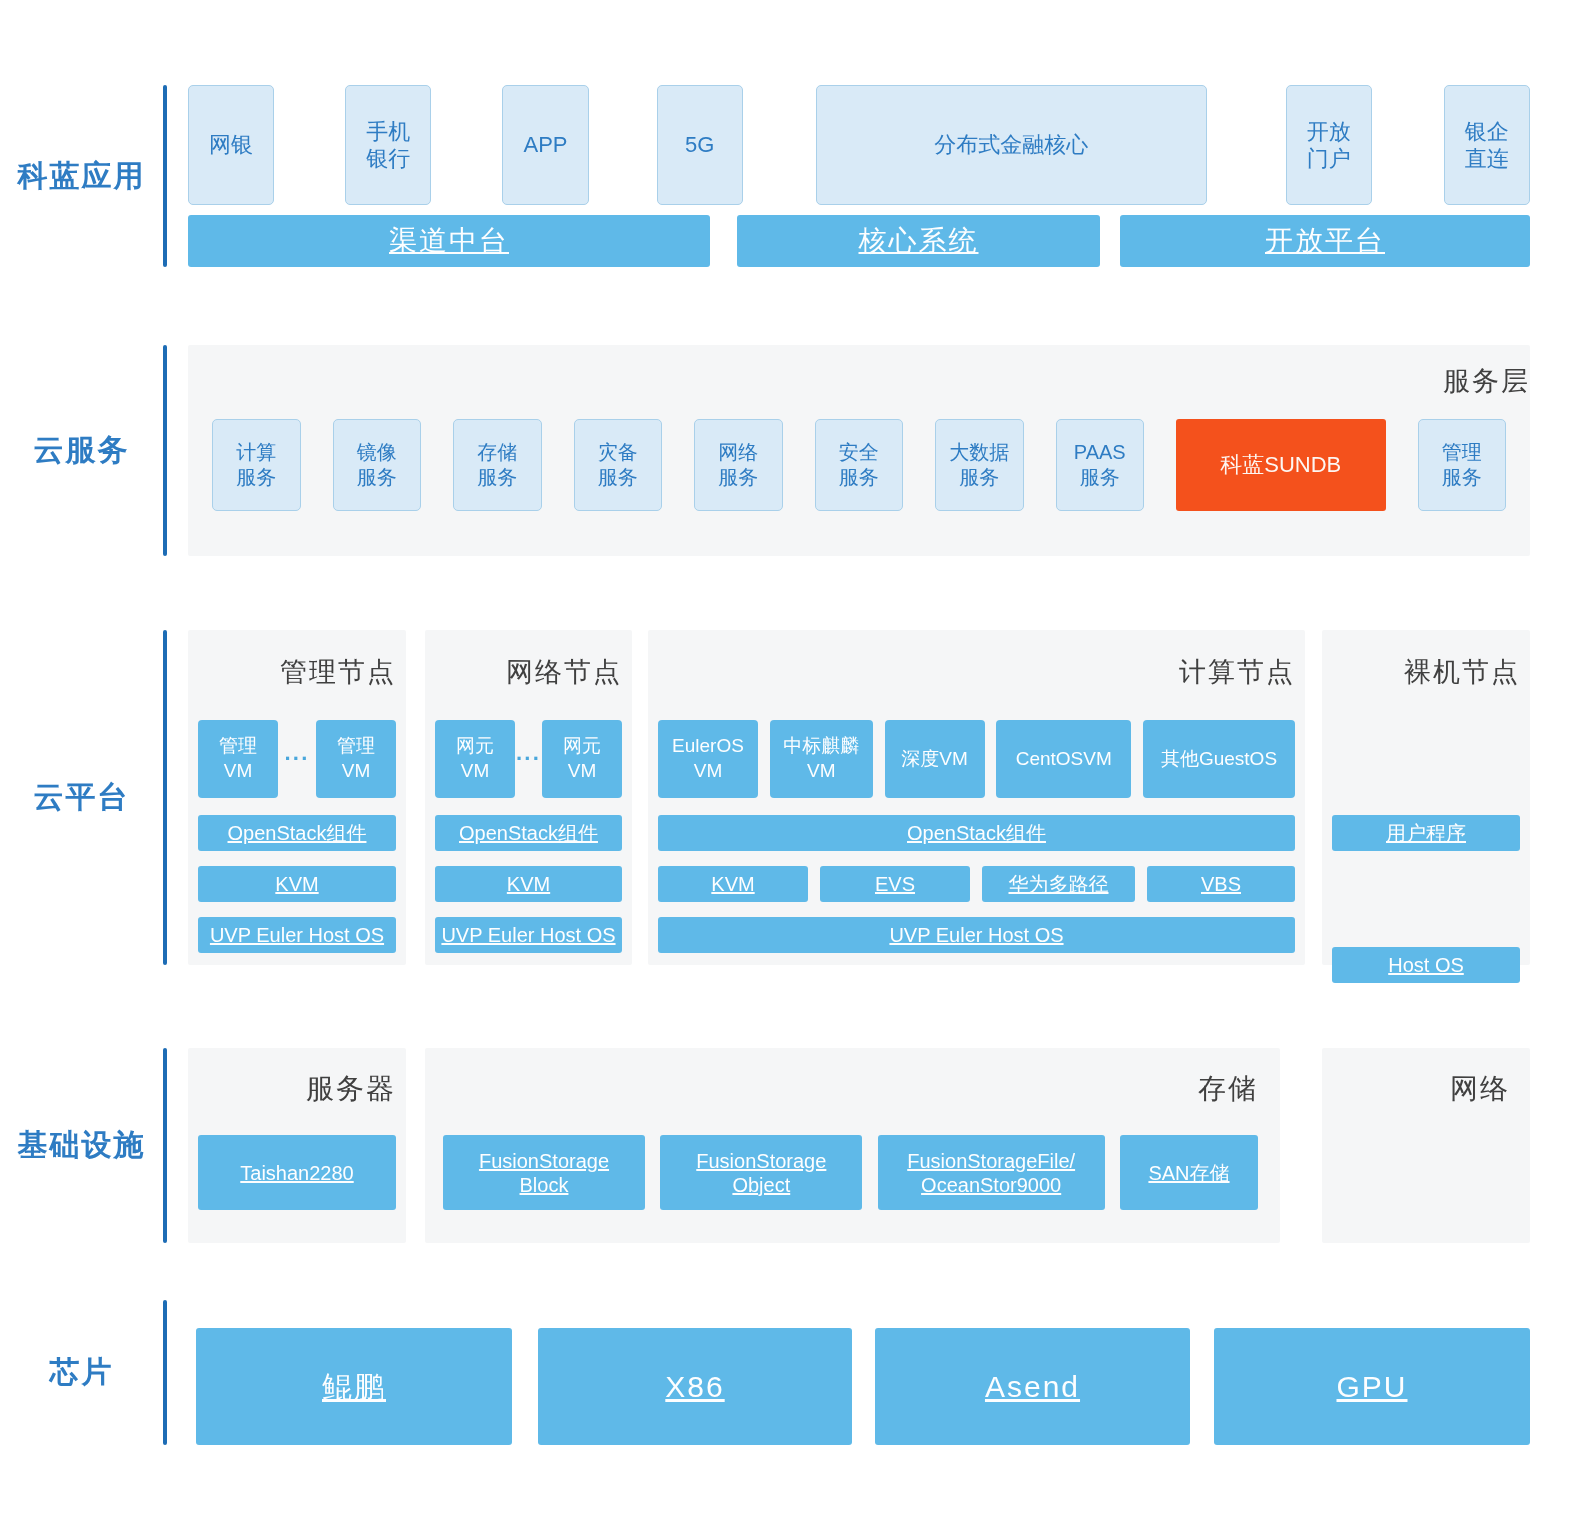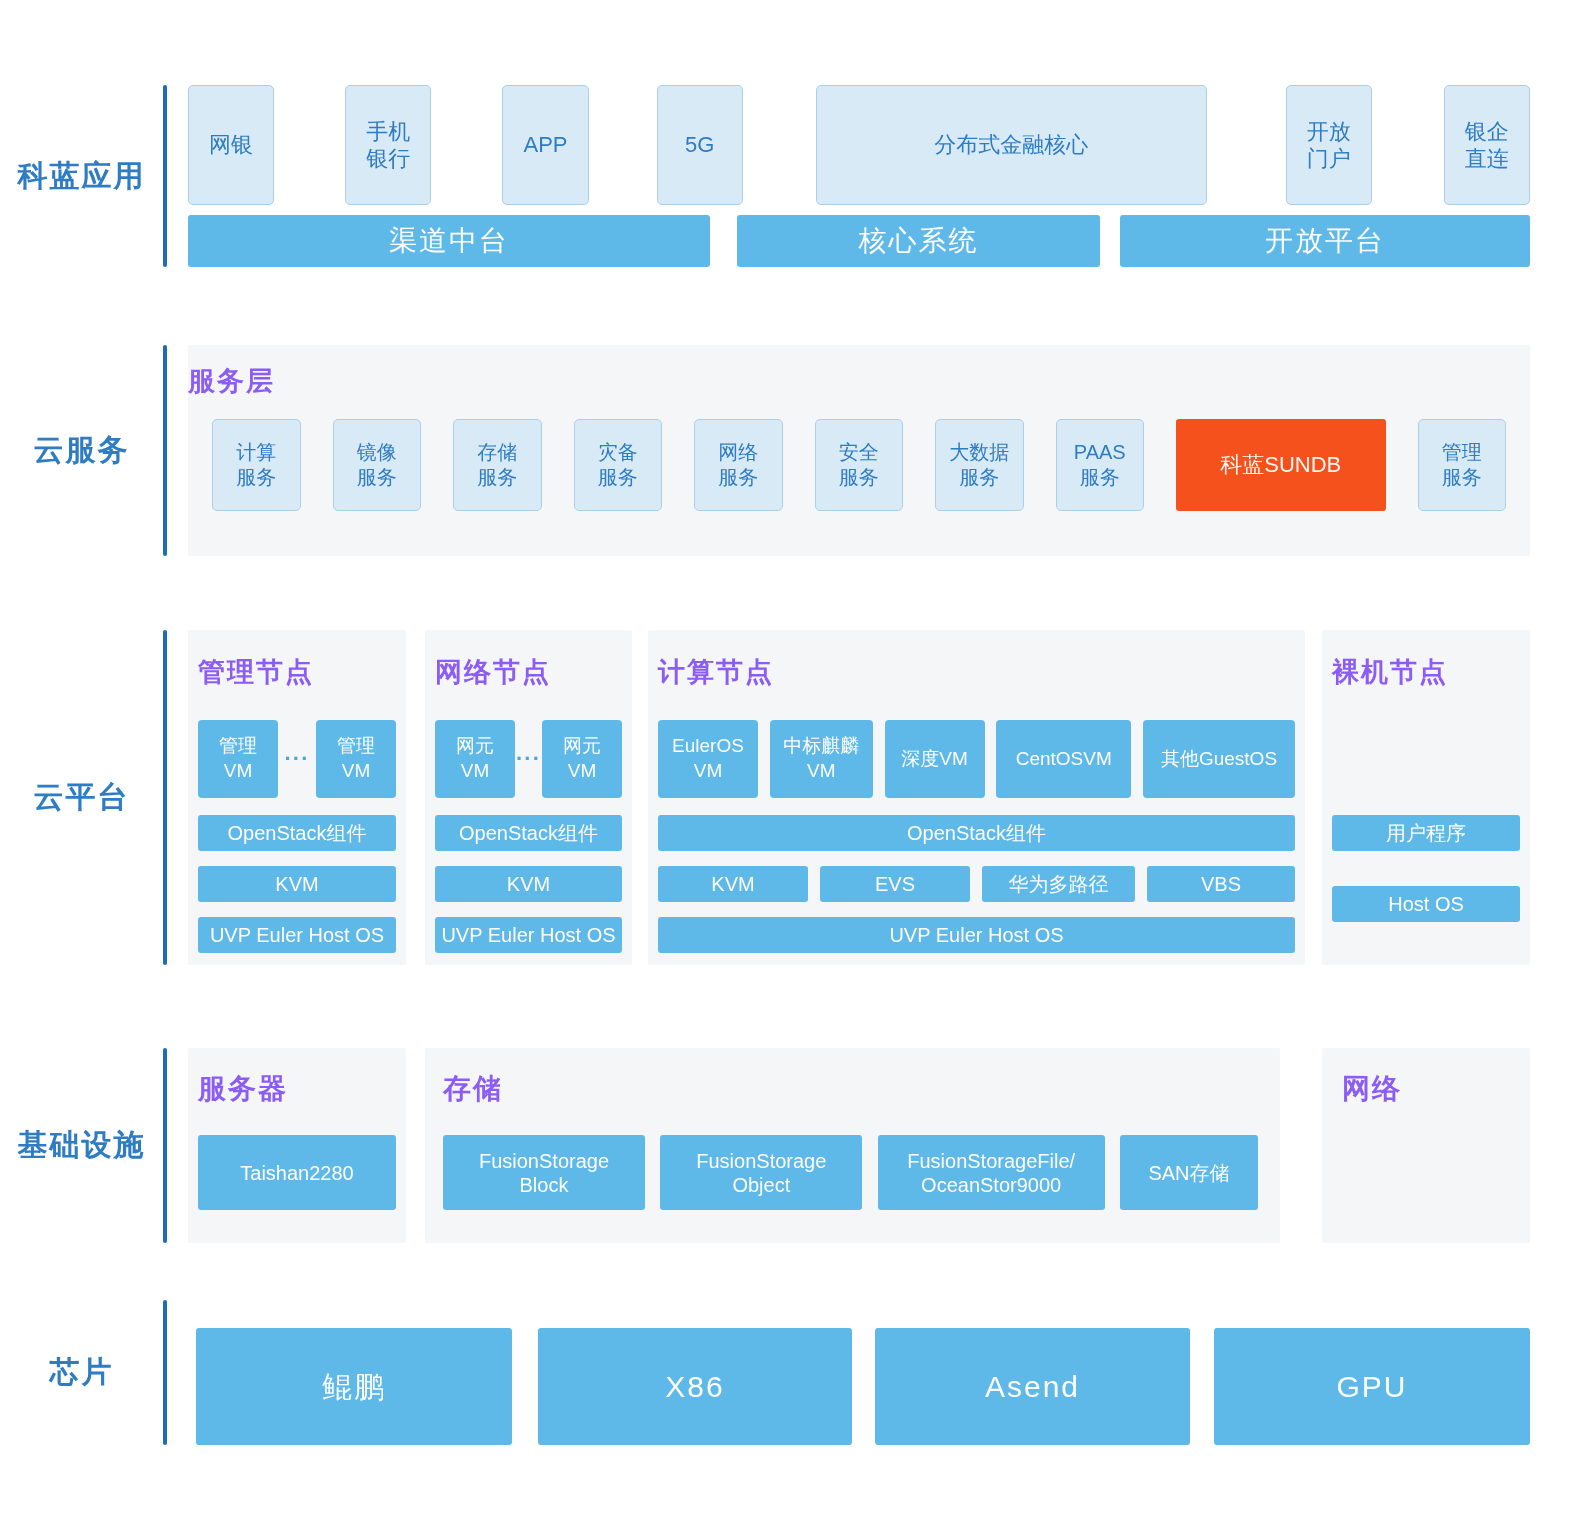--- a/index.html
+++ b/index.html
@@ -9,23 +9,23 @@
   .gutter { width:163px; display:flex; align-items:center; justify-content:center; }
   .sec-label { color:#2e7cc3; font-size:30px; font-weight:600; letter-spacing:2px; white-space:nowrap; }
   .vline { width:4px; background:#1d6cb5; border-radius:2px; }
   .content { width:1363px; padding-left:21px; }
 
   .lbox { background:#d9eaf7; border:1px solid #a9d0ea; border-radius:5px;
     color:#2e7cc3; display:flex; align-items:center; justify-content:center;
     text-align:center; white-space:pre-line; line-height:1.25; }
   .bluebar { background:#5fb9e8; color:#fdfeff; border-radius:3px;
     display:flex; align-items:center; justify-content:center;
-    text-align:center; white-space:pre-line; line-height:1.2; }
+    text-align:center; white-space:pre-line; line-height:1.2;text-decoration:underline; }
   .panel { background:#f5f6f7; border-radius:2px; }
-  .panel-title { color:#8b5cf6; font-size:27px; font-weight:700; text-align:left; letter-spacing:2px; }
+  .panel-title { color:#404040; font-size:27px; font-weight:400; text-align:right; letter-spacing:2px; }
 
   
   #sec-apps { margin-top:85px; height:182px; }
   .app-row { display:flex; height:120px;gap:46px; }
   .app-row .lbox { font-size:22px; }
   .bar-row { display:flex; height:52px; margin-top:10px; }
   .bar-row .bluebar { font-size:28px; letter-spacing:2px; }
 
   
   #sec-cloudsvc { margin-top:78px; }
@@ -177,21 +177,21 @@
         <div class="bluebar stack-bar" style="width:150px">EVS</div>
         <div class="bluebar stack-bar" style="width:153px">华为多路径</div>
         <div class="bluebar stack-bar" style="width:148px">VBS</div>
       </div>
       <div class="bluebar stack-bar mt15">UVP Euler Host OS</div>
     </div>
 
     <div class="panel plat-panel" style="width:208px">
       <div class="panel-title">裸机节点</div>
       <div class="bluebar stack-bar" style="margin-top:125px">用户程序</div>
-      <div class="bluebar stack-bar" style="margin-top:35px">Host OS</div>
+      <div class="bluebar stack-bar" style="margin-top:96px">Host OS</div>
     </div>
 
   </div>
 </div>
 
 <div class="section" id="sec-infra">
   <div class="gutter">
     <span class="sec-label">基础设施</span>
   </div>
   <div class="vline"></div>

